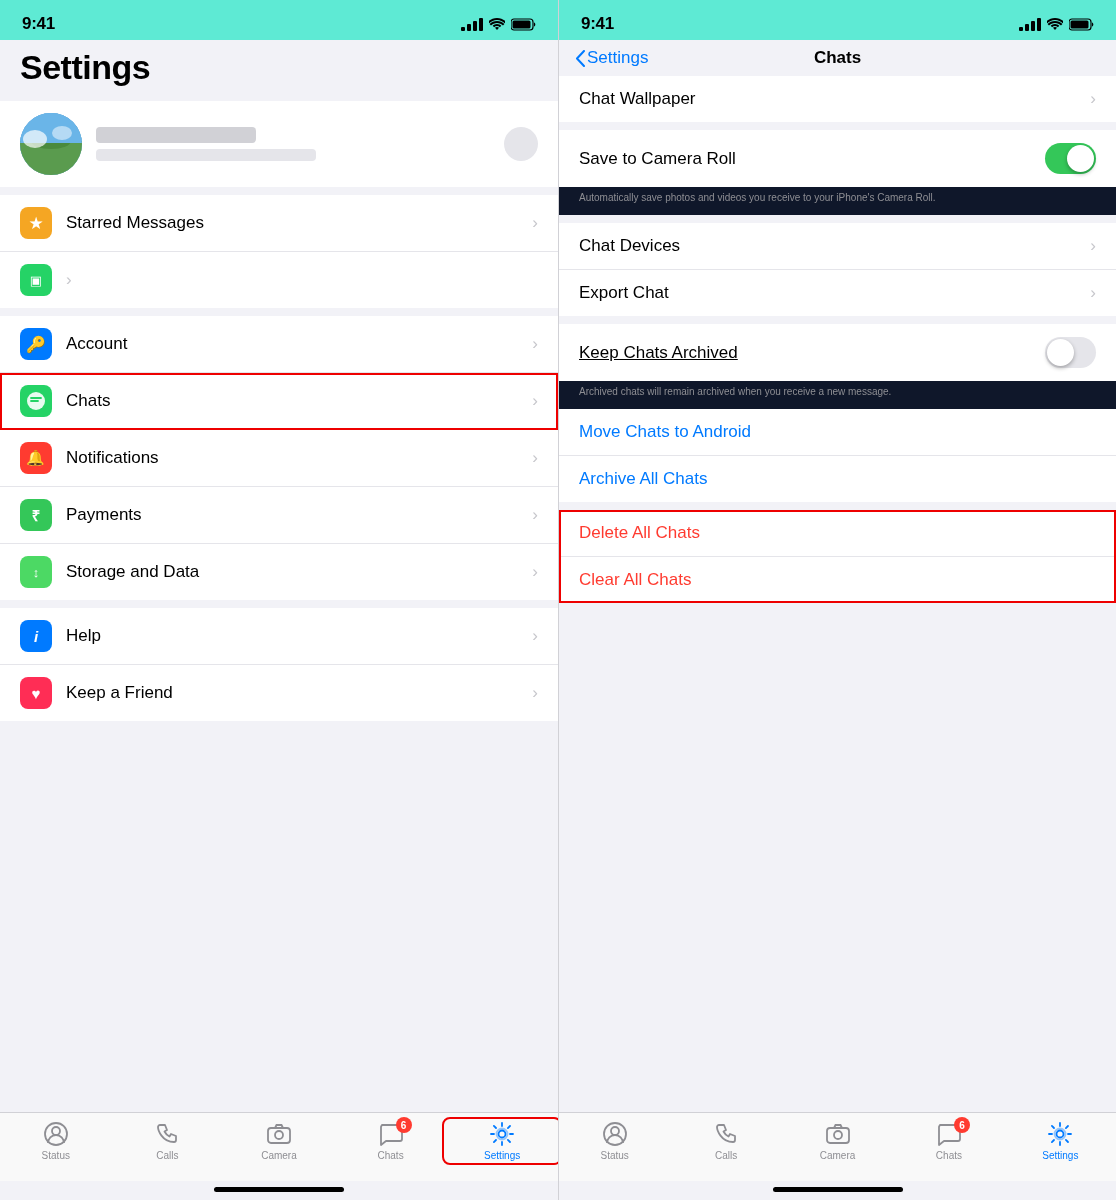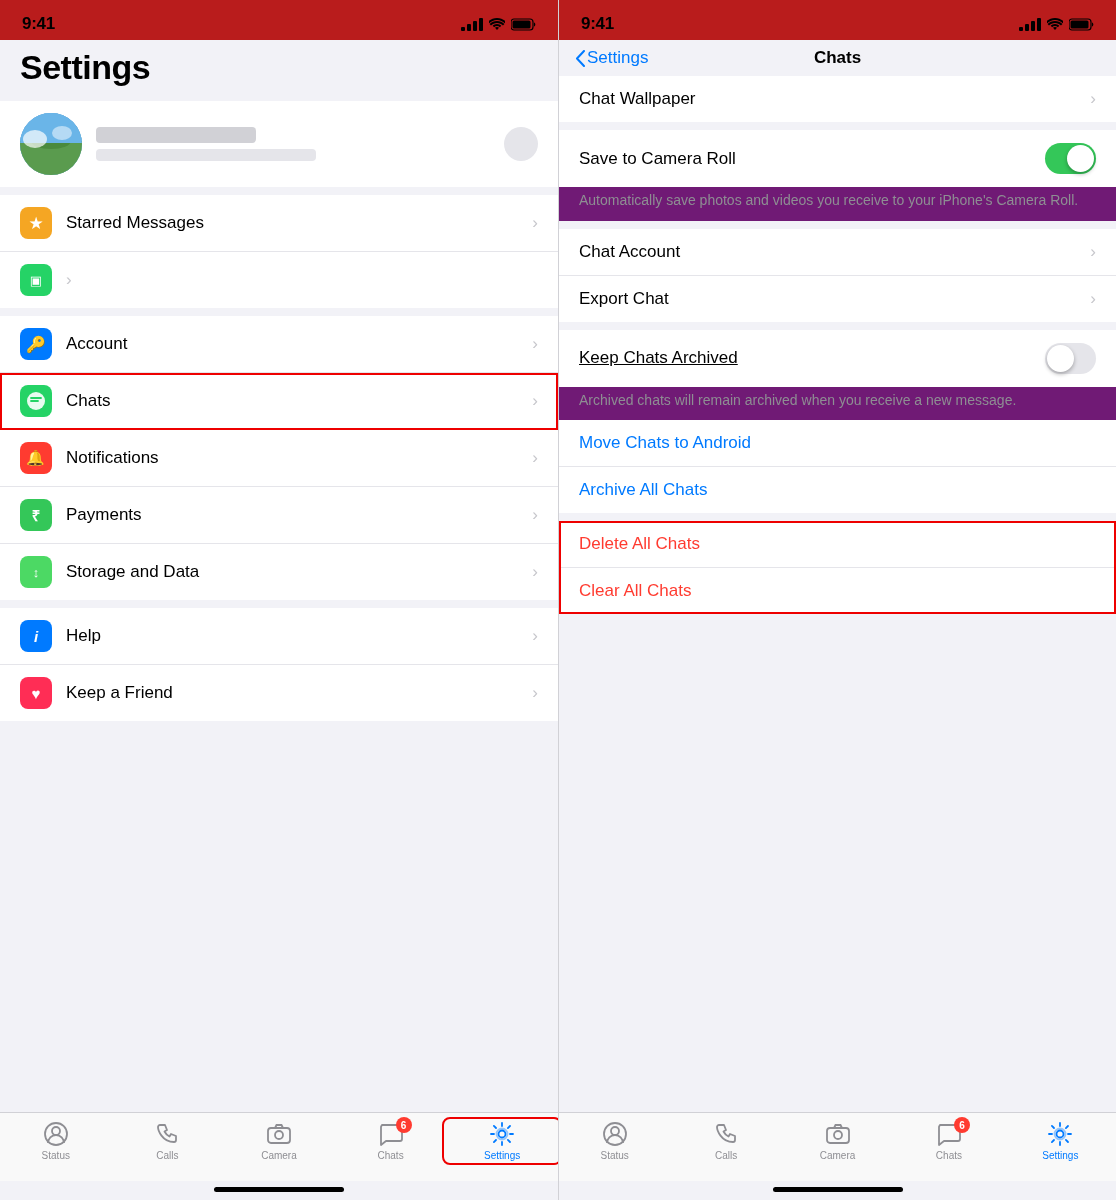--- a/index.html
+++ b/index.html
@@ -25,21 +25,21 @@
     .phone-panel + .phone-panel {
       border-left: 1px solid #d1d1d6;
     }
 
     
     .status-bar {
       display: flex;
       justify-content: space-between;
       align-items: center;
       padding: 14px 22px 6px 22px;
-      background: #b91c1c;
+      background: #5eead4;
     }
     .status-time {
       font-weight: 600;
       font-size: 17px;
       letter-spacing: -0.3px;
     }
     .status-icons {
       display: flex;
       align-items: center;
       gap: 6px;
@@ -299,24 +299,24 @@
       height: 27px;
       border-radius: 50%;
       background: #fff;
       box-shadow: 0 2px 4px rgba(0,0,0,0.3);
       transition: left 0.2s;
     }
     .toggle.on .toggle-knob { left: 22px; }
     .toggle.off .toggle-knob { left: 2px; }
 
     .right-desc {
-      font-size: 14px;
+      font-size: 10px;
       color: #8e8e93;
       padding: 4px 20px 10px 20px;
-      background: #701a75;
+      background: #0f172a;
       line-height: 1.4;
     }
 
     .right-row.blue-text .right-row-label { color: #007aff; }
     .right-row.red-text .right-row-label { color: #ff3b30; }
 
     
     .highlighted-section {
       outline: 2.5px solid #e00;
       outline-offset: -2px;
@@ -552,21 +552,21 @@
           <div class="toggle-knob"></div>
         </div>
       </div>
     </div>
     <div class="right-desc">Automatically save photos and videos you receive to your iPhone's Camera Roll.</div>
 
     <div style="height:8px; background:#f2f2f7;"></div>
 
     <div class="right-section">
       <div class="right-row">
-        <span class="right-row-label">Chat Account</span>
+        <span class="right-row-label">Chat Devices</span>
         <span class="right-row-chevron">›</span>
       </div>
       <div class="right-row">
         <span class="right-row-label">Export Chat</span>
         <span class="right-row-chevron">›</span>
       </div>
     </div>
 
     <div class="right-section" style="margin-bottom:0;text-decoration:underline;">
       <div class="right-row">

